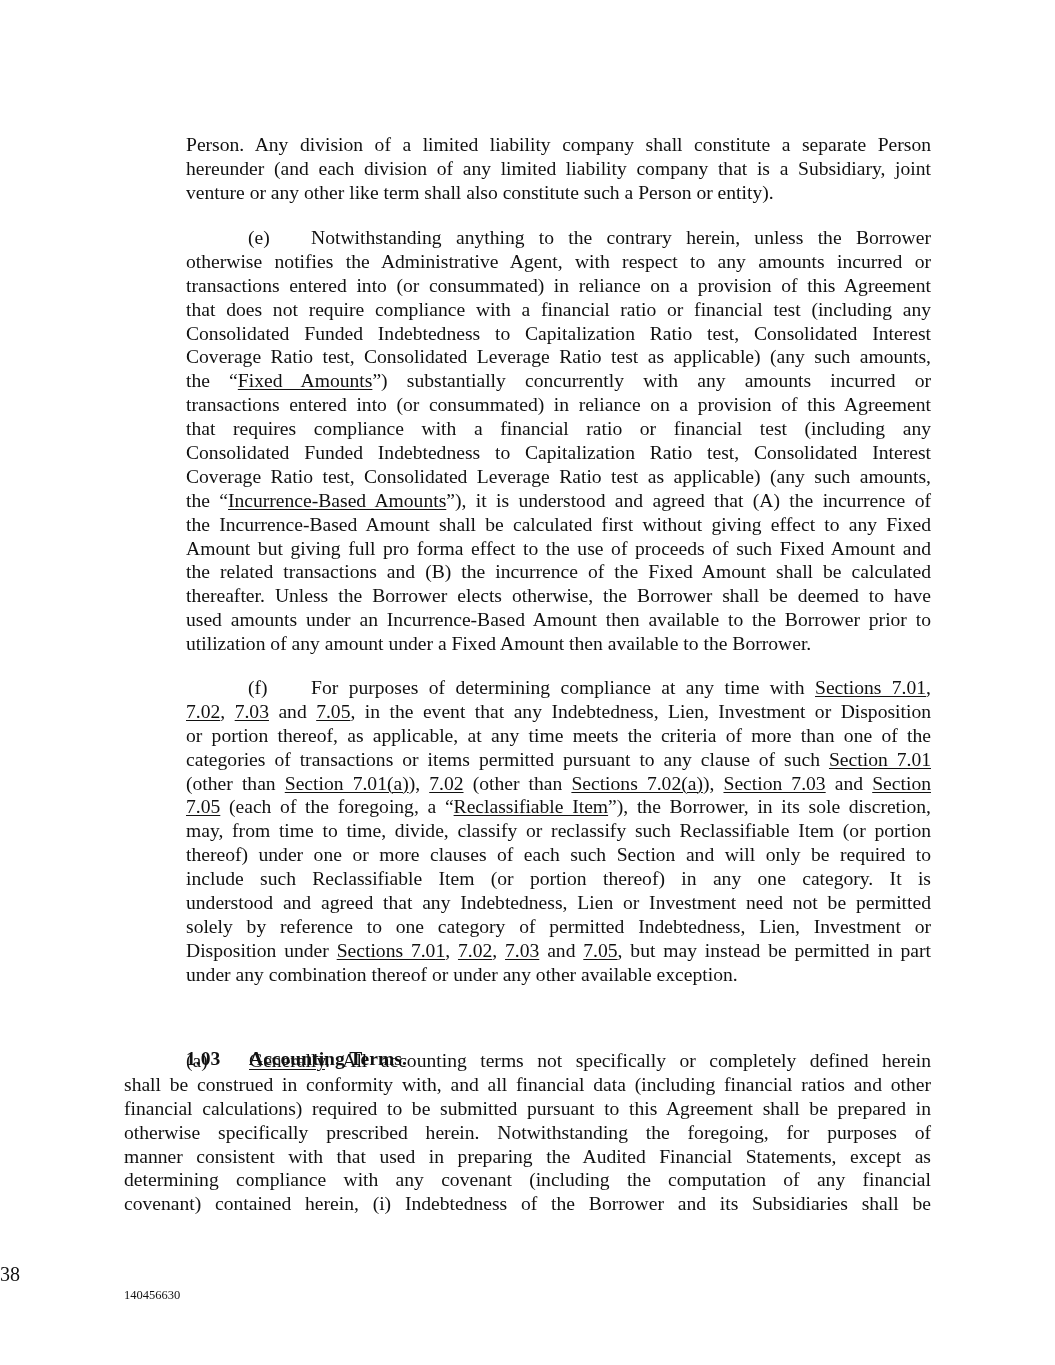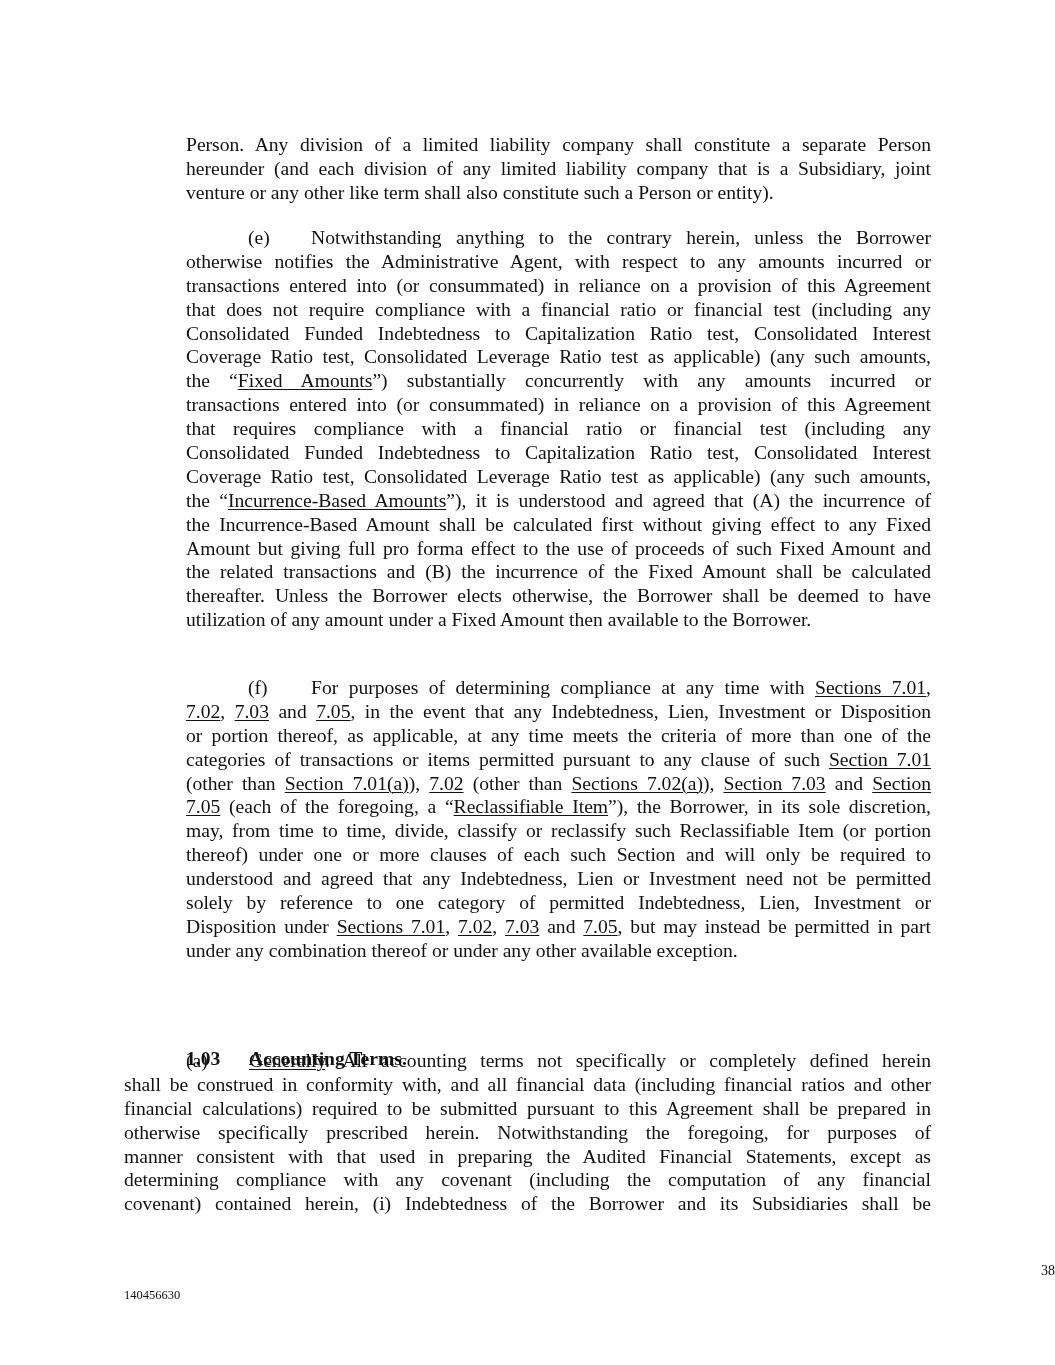--- a/index.html
+++ b/index.html
@@ -6,21 +6,21 @@
   body { width: 1055px; height: 1365px; position: relative; overflow: hidden;
          font-family: "Liberation Serif", "DejaVu Serif", serif; color: #111111; }
   .page { position: absolute; left: 0; top: 0; width: 880px; height: 1365px; }
   .para { position: absolute; font-size: 19.6px; line-height: 23.9px; }
   .line { display: block; white-space: nowrap; text-align: justify; text-align-last: justify; height: 23.9px; overflow: visible; }
   .line.last { text-align-last: left; }
   .u { text-decoration: underline; text-underline-offset: 2px; text-decoration-thickness: 1px; }
   .tab-label { display: inline-block; width: 63px; }
   .heading { position: absolute; font-size: 19.6px; font-weight: bold; line-height: 24px; }
   .heading .num { display: inline-block; width: 63px; }
-  .pagenum { position: absolute; left: 0; width: 1055px; top: 1263px; text-align: right; font-size: 14px; }
+  .pagenum { position: absolute; left: 0; width: 1055px; top: 1263px; text-align: left; font-size: 20px; }
   .docid { position: absolute; left: 124px; top: 1288px; font-size: 12.5px; }
 </style>
 </head>
 <body>
 
 <div class="page">
 
   <div class="para" style="left:186px; top:133px; width:745px;">
     <span class="line">Person.  Any division of a limited liability company shall constitute a separate Person</span>
     <span class="line">hereunder (and each division of any limited liability company that is a Subsidiary, joint</span>
@@ -37,32 +37,34 @@
     <span class="line"><span>the “</span><span class="u">Fixed Amounts</span><span>”) substantially concurrently with any amounts incurred or</span></span>
     <span class="line">transactions entered into (or consummated) in reliance on a provision of this Agreement</span>
     <span class="line">that requires compliance with a financial ratio or financial test (including any</span>
     <span class="line">Consolidated Funded Indebtedness to Capitalization Ratio test, Consolidated Interest</span>
     <span class="line">Coverage Ratio test, Consolidated Leverage Ratio test as applicable) (any such amounts,</span>
     <span class="line"><span>the “</span><span class="u">Incurrence-Based Amounts</span><span>”), it is understood and agreed that (A) the incurrence of</span></span>
     <span class="line">the Incurrence-Based Amount shall be calculated first without giving effect to any Fixed</span>
     <span class="line">Amount but giving full pro forma effect to the use of proceeds of such Fixed Amount and</span>
     <span class="line">the related transactions and (B) the incurrence of the Fixed Amount shall be calculated</span>
     <span class="line">thereafter.  Unless the Borrower elects otherwise, the Borrower shall be deemed to have</span>
+    <span class="line">used amounts under an Incurrence-Based Amount then available to the Borrower prior to</span>
     <span class="line last">utilization of any amount under a Fixed Amount then available to the Borrower.</span>
   </div>
 
   <div class="para" style="left:186px; top:676px; width:745px;">
     <span class="line"><span style="display:inline-block;width:62px;"></span><span class="tab-label">(f)</span><span>For purposes of determining compliance at any time with </span><span class="u">Sections 7.01</span><span>,</span></span>
     <span class="line"><span class="u">7.02</span><span>, </span><span class="u">7.03</span><span> and </span><span class="u">7.05</span><span>, in the event that any Indebtedness, Lien, Investment or Disposition</span></span>
     <span class="line">or portion thereof, as applicable, at any time meets the criteria of more than one of the</span>
     <span class="line"><span>categories of transactions or items permitted pursuant to any clause of such </span><span class="u">Section 7.01</span></span>
     <span class="line"><span>(other than </span><span class="u">Section 7.01(a)</span><span>), </span><span class="u">7.02</span><span> (other than </span><span class="u">Sections 7.02(a)</span><span>), </span><span class="u">Section 7.03</span><span> and </span><span class="u">Section</span></span>
     <span class="line"><span class="u">7.05</span><span> (each of the foregoing, a “</span><span class="u">Reclassifiable Item</span><span>”), the Borrower, in its sole discretion,</span></span>
     <span class="line">may, from time to time, divide, classify or reclassify such Reclassifiable Item (or portion</span>
     <span class="line">thereof) under one or more clauses of each such Section and will only be required to</span>
+    <span class="line">include such Reclassifiable Item (or portion thereof) in any one category.  It is</span>
     <span class="line">understood and agreed that any Indebtedness, Lien or Investment need not be permitted</span>
     <span class="line">solely by reference to one category of permitted Indebtedness, Lien, Investment or</span>
     <span class="line"><span>Disposition under </span><span class="u">Sections 7.01</span><span>, </span><span class="u">7.02</span><span>, </span><span class="u">7.03</span><span> and </span><span class="u">7.05</span><span>, but may instead be permitted in part</span></span>
     <span class="line last">under any combination thereof or under any other available exception.</span>
   </div>
 
   <div class="heading" style="left:186px; top:1047px;">
     <span class="num">1.03</span><span>Accounting Terms.</span>
   </div>
 

